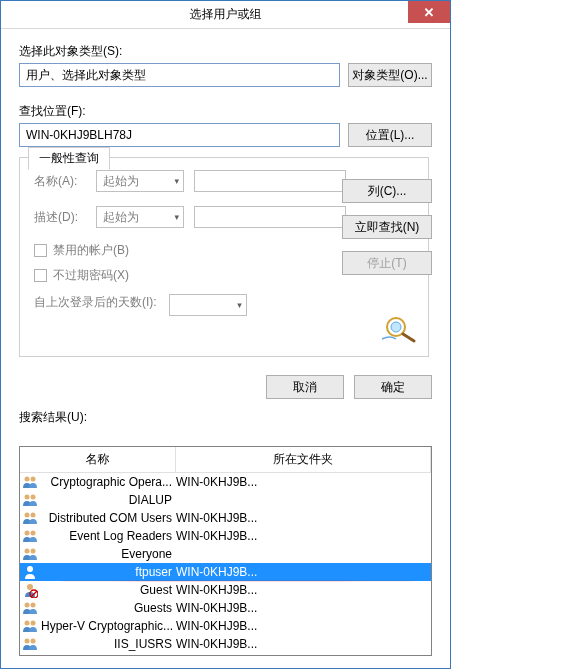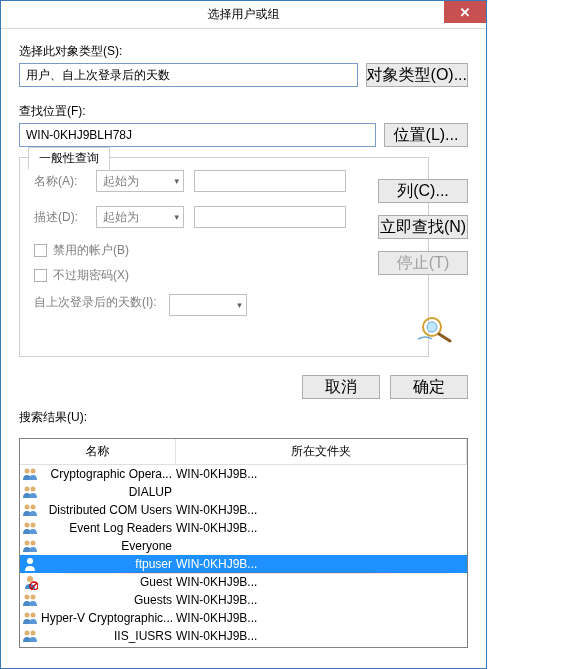--- a/index.html
+++ b/index.html
@@ -1,45 +1,45 @@
 <!DOCTYPE html>
 <html><head>
 <meta charset="utf-8">
 <style>
   * { box-sizing: border-box; font-family: "Microsoft YaHei", "Segoe UI", Tahoma, sans-serif; }
   body { margin: 0; background: #fff; font-size: 12px; }
-  .window { width: 487px; height: 669px; border: 1px solid #3a78bc; background: #fff; position: relative; overflow: hidden; }
+  .window { width: 451px; height: 669px; border: 1px solid #3a78bc; background: #fff; position: relative; overflow: hidden; }
   .titlebar { height: 28px; background: #fff; border-bottom: 1px solid #d9d9d9; display: flex; align-items: center; justify-content: center; position: relative; }
   .titlebar-text { font-size: 12px; color: #000; }
   .close-btn { position: absolute; right: 0; top: 0; width: 42px; height: 22px; background: #c75050; color: #fff; display: flex; align-items: center; justify-content: center; font-size: 13px; font-weight: bold; font-family: Arial; }
   .body { padding: 14px 18px 0 18px; }
   .field-row { margin-bottom: 4px; }
   .field-label { display: block; margin-bottom: 3px; color: #000; }
   .field-input-row { display: flex; gap: 8px; align-items: center; }
   .text-field { flex: 1; height: 24px; border: 1px solid #7a9ac9; background: #fff; padding: 0 6px; font-size: 12px; color: #000; display: flex; align-items: center; }
   .text-field.wide { flex: 1; }
-  .btn { height: 24px; padding: 0 0; background: #eaeaea; border: 1px solid #adadad; font-size: 16px; color: #000; cursor: default; min-width: 84px; text-align: center; display: inline-flex; align-items: center; justify-content: center; }
+  .btn { height: 24px; padding: 0 0; background: #eaeaea; border: 1px solid #adadad; font-size: 12px; color: #000; cursor: default; min-width: 84px; text-align: center; display: inline-flex; align-items: center; justify-content: center; }
   .btn.disabled { color: #a0a0a0; }
   .section-gap { height: 12px; }
   .tab-area { border: 1px solid #cfcfcf; margin-top: 10px; position: relative; padding: 12px 14px 18px 14px; }
   .tab-label { position: absolute; top: -11px; left: 8px; background: #fff; border: 1px solid #cfcfcf; border-bottom: 1px solid #fff; padding: 2px 10px; font-size: 12px; }
   .query-row { display: flex; align-items: center; gap: 10px; margin-bottom: 14px; color: #808080; }
   .query-row label { width: 52px; color: #808080; }
   .combo { width: 88px; height: 22px; border: 1px solid #c0c0c0; background: #fff; display: flex; align-items: center; justify-content: space-between; padding: 0 4px 0 6px; color: #808080; }
   .combo .chev { font-size: 9px; color: #606060; }
   .text-small { width: 152px; height: 22px; border: 1px solid #c0c0c0; background: #fff; }
   .chk-row { display: flex; align-items: center; gap: 6px; margin-bottom: 8px; color: #808080; }
   .chk { width: 13px; height: 13px; border: 1px solid #b0b0b0; background: #fff; display: inline-block; }
   .side-buttons { position: absolute; right: 18px; top: 178px; width: 90px; display: flex; flex-direction: column; gap: 12px; }
   .side-buttons .btn { width: 100%; min-width: 0; }
   .search-icon-row { position: absolute; right: 30px; top: 314px; }
   .magnifier svg { width: 40px; height: 28px; }
   .ok-cancel { display: flex; justify-content: flex-end; gap: 10px; margin-top: 18px; }
   .ok-cancel .btn { min-width: 78px; }
-  .results-label { margin-top: 10px; margin-bottom: 12px; }
+  .results-label { margin-top: 10px; margin-bottom: 20px; }
   .results-box { border: 1px solid #828282; height: 210px; display: flex; flex-direction: column; }
   .results-header { display: flex; background: #fff; border-bottom: 1px solid #e0e0e0; }
   .results-header .col { padding: 4px 6px; border-right: 1px solid #e0e0e0; font-size: 12px; text-align: center; }
   .col-name { width: 156px; }
   .col-folder { flex: 1; }
   .results-list { overflow-y: scroll; flex: 1; }
   .row { display: flex; align-items: center; height: 18px; padding: 0 2px; }
   .row.selected { background: #1e90ff; color: #fff; position: relative; }
   .row .cell-name { width: 150px; display: flex; align-items: center; gap: 3px; overflow: hidden; white-space: nowrap; justify-content: space-between; }
   .row .cell-folder { flex: 1; padding-left: 4px; }
@@ -59,21 +59,21 @@
       <span>✕</span>
     </div>
   </div>
 
   <div class="body">
 
     <div class="field-row">
       <span class="field-label">选择此对象类型(S):</span>
       <div class="field-input-row">
         <div class="text-field wide">
-          <span>用户、自上次登录后的天数</span>
+          <span>用户、选择此对象类型</span>
         </div>
         <div class="btn">对象类型(O)...</div>
       </div>
     </div>
 
     <div class="section-gap"></div>
 
     <div class="field-row">
       <span class="field-label">查找位置(F):</span>
       <div class="field-input-row">

